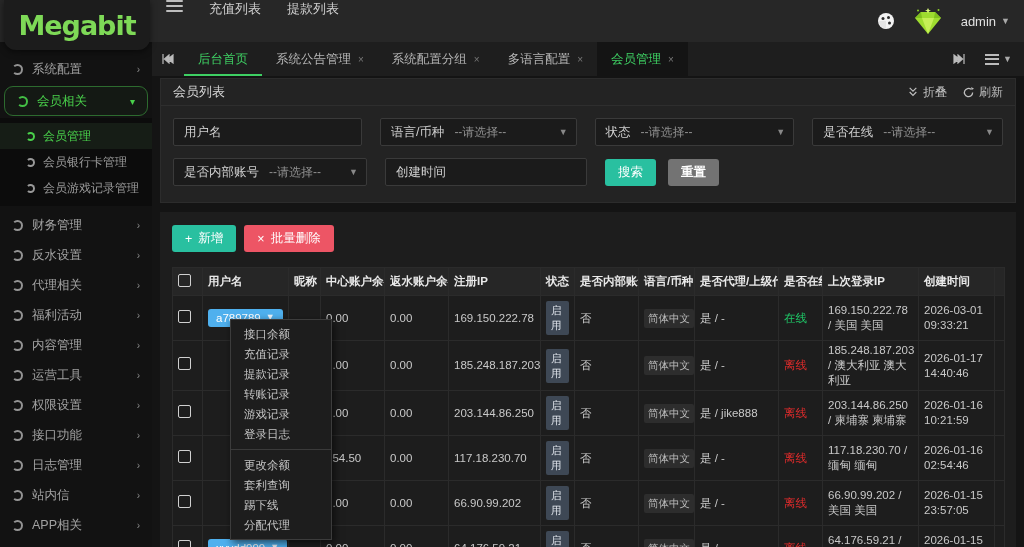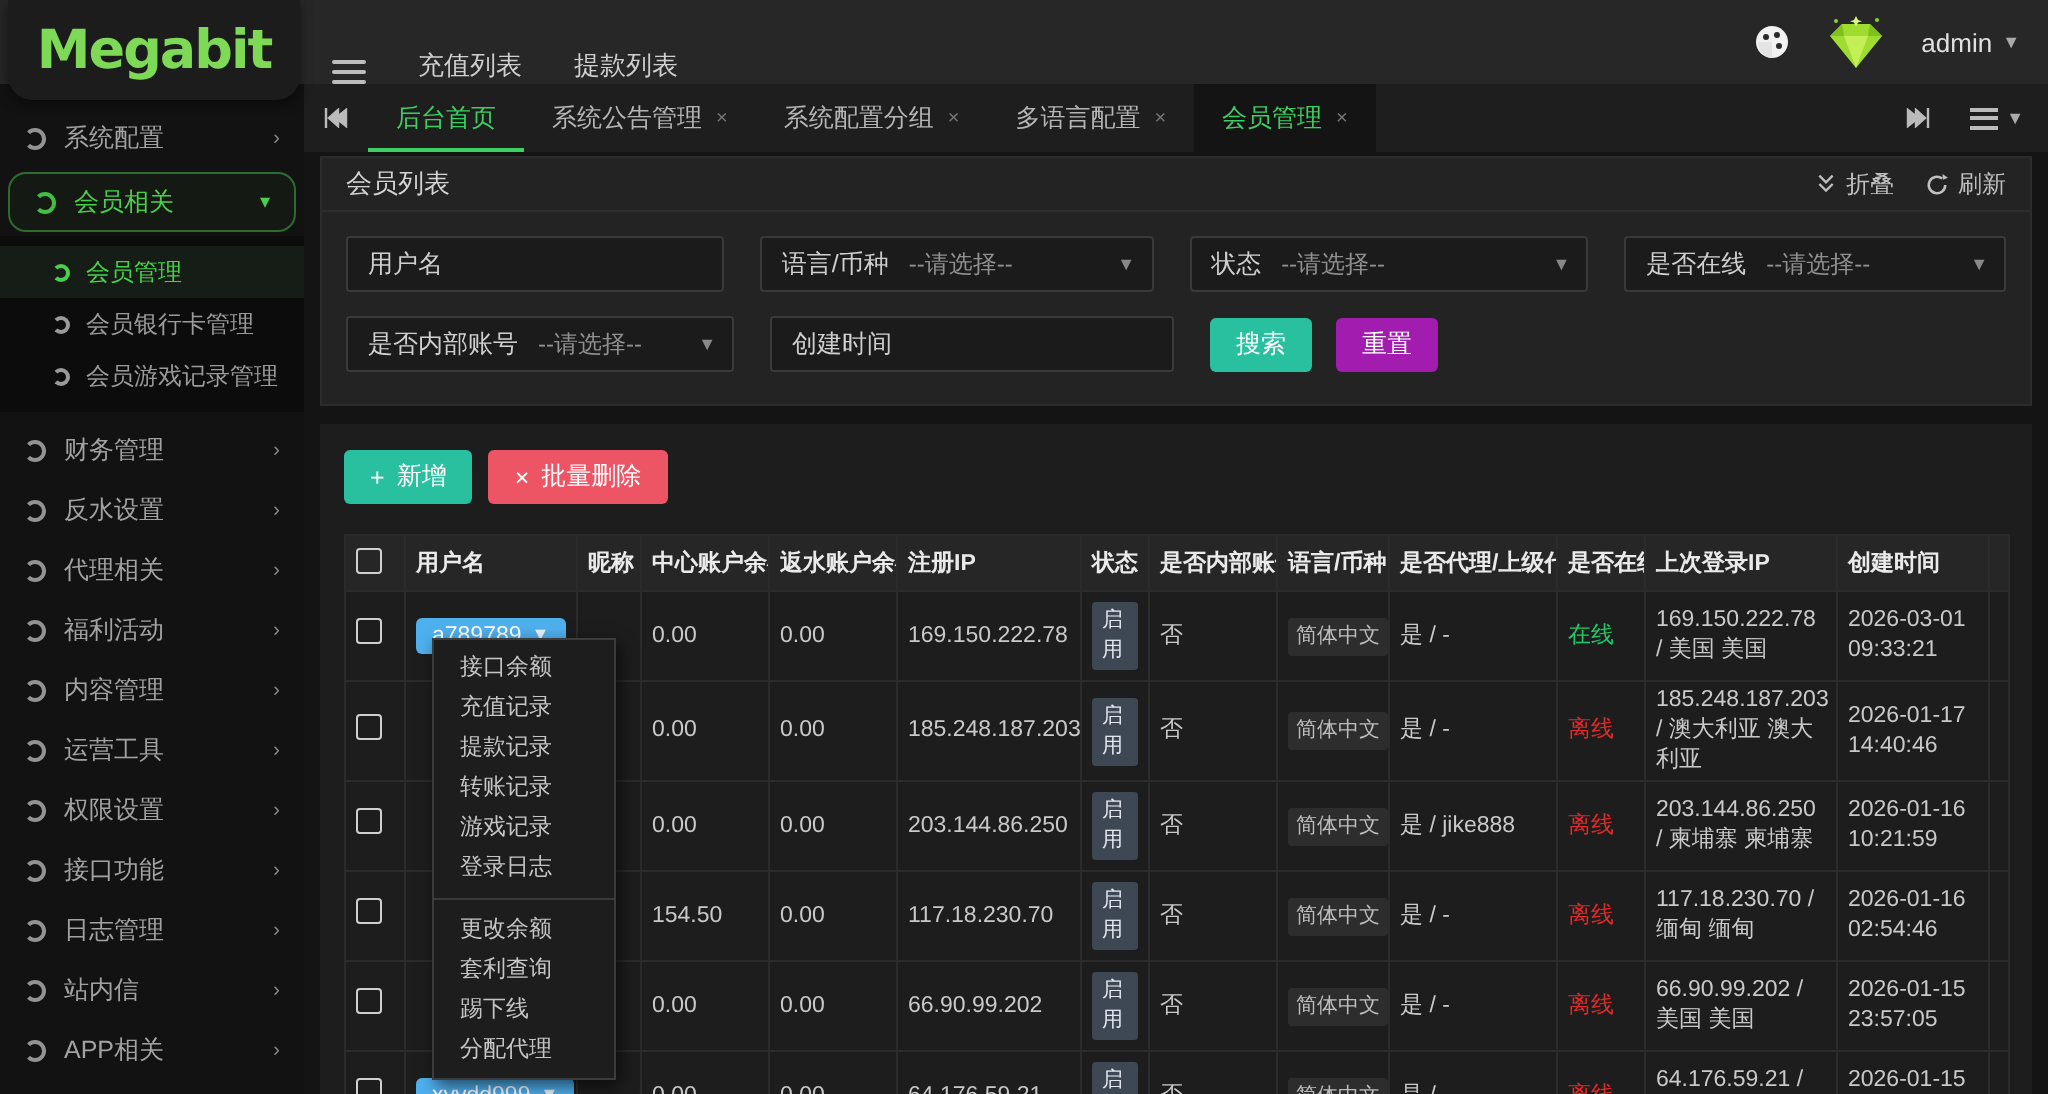--- a/index.html
+++ b/index.html
@@ -9,21 +9,21 @@
     background:#141414; color:#ccc;
     font-family:"Liberation Sans", sans-serif;
     font-size:13px;
   }
   
   .topbar { position:absolute; left:0; top:0; width:1024px; height:42px; background:#272727; z-index:20; }
   .logo-card { position:absolute; left:4px; top:0; width:146px; height:50px; background:#1c1c1c;
     border-radius:0 0 12px 12px; display:flex; align-items:center; justify-content:center; z-index:40;
     box-shadow:0 2px 6px rgba(0,0,0,.5); }
   .logo { color:#7ed957; font-weight:bold; font-size:27px; letter-spacing:-1px; font-family:"DejaVu Sans", sans-serif; }
-  .topnav { position:absolute; left:166px; top:0; height:42px; display:flex; align-items:flex-end; gap:26px; }
+  .topnav { position:absolute; left:166px; top:0; height:42px; display:flex; align-items:flex-start; gap:26px; }
   .hamburger { width:17px; display:flex; flex-direction:column; gap:3px; cursor:pointer; }
   .hamburger i { display:block; height:2px; background:#bdbdbd; border-radius:1px; }
   .topnav-item { color:#cfcfcf; font-size:13px; cursor:pointer; }
   .topbar-right { position:absolute; right:14px; top:0; height:42px; display:flex; align-items:center; gap:16px; }
   .admin-label { color:#e0e0e0; font-size:13px; display:flex; align-items:center; gap:5px; cursor:pointer; }
   .caret { font-size:9px; color:#aaa; }
   
   .sidebar { position:absolute; left:0; top:42px; bottom:0; width:152px; background:#121212; z-index:10; padding-top:12px; }
   .side-item { height:30px; display:flex; align-items:center; gap:9px; padding:0 12px; color:#a2a2a2;
     font-size:12.5px; cursor:pointer; white-space:nowrap; }
@@ -61,40 +61,40 @@
   .filter-row:last-child { margin-bottom:2px; }
   .input-group { display:flex; align-items:center; height:28px; border:1px solid #3a3a3a; background:#1b1b1b; border-radius:2px; position:relative; }
   .ig-label { padding:0 10px; font-size:12.5px; color:#cfcfcf; white-space:nowrap; }
   .ig-control { flex:1; height:100%; display:flex; align-items:center; color:#8f8f8f; font-size:12px; padding-right:20px; position:relative; }
   .ig-control .sel-caret { position:absolute; right:8px; font-size:9px; color:#888; }
   .ig-input { background:transparent; border:none; outline:none; color:#ddd; width:100%; height:100%; font-size:12px; }
   .w1 { width:194px; } .w2 { width:202px; } .w3 { width:205px; } .w4 { width:196px; }
   .btn { height:27px; border:none; border-radius:3px; font-size:12.5px; color:#fff; padding:0 13px; cursor:pointer;
     display:inline-flex; align-items:center; gap:6px; font-family:inherit; }
   .btn-search { background:#29c0a0; }
-  .btn-reset { background:#a21caf; margin-left:-6px; }
+  .btn-reset { background:#737373; margin-left:-6px;font-weight:bold; }
   .btn-add { background:#29c0a0; }
   .btn-danger { background:#ed5565; }
   
   .table-panel { margin-top:9px; padding:11px 12px; border:none; background:#1d1d1d; min-height:330px; }
   .toolbar { display:flex; gap:8px; margin:2px 0 15px; }
   table { width:832px; border-collapse:collapse; table-layout:fixed; }
   th, td { border:1px solid #2b2b2b; padding:2px 5px; text-align:left; overflow:hidden; }
   th { background:#262626; color:#eaeaea; font-size:11.5px; font-weight:bold; height:28px; white-space:nowrap; }
   td { color:#c9c9c9; font-size:11.5px; height:45px; line-height:15px; }
   .cb { width:13px; height:13px; border:1px solid #d0d0d0; border-radius:2px; display:inline-block; background:transparent; cursor:pointer; }
   .user-btn { background:#4fb0ee; color:#fff; font-size:11.5px; border:none; border-radius:3px; padding:3px 8px;
     display:inline-flex; align-items:flex-start; gap:5px; cursor:pointer; font-family:inherit; white-space:nowrap; }
   .user-btn .caret { color:#eaf4fc; }
   .badge { background:#3e4855; color:#e2e7ee; font-size:10.5px; padding:2px 5px; border-radius:2px; display:inline-block; }
   .lang-badge { background:#2d2d2d; color:#bdbdbd; font-size:10.5px; padding:2px 4px; border-radius:2px; display:inline-block; white-space:nowrap; }
   .online  { color:#1fc968; }
   .offline { color:#e02b2b; }
   
-  .ctx-menu { position:absolute; left:216px; top:319px; width:92px; background:#1d1d1d; border:1px solid #3c3c3c;
+  .ctx-menu { position:absolute; left:230px; top:319px; width:102px; background:#1d1d1d; border:1px solid #3c3c3c;
     z-index:60; padding:4px 0; box-shadow:2px 3px 8px rgba(0,0,0,.6); }
   .ctx-item { padding:2.5px 13px; font-size:11.5px; color:#c5c5c5; line-height:15px; cursor:pointer; white-space:nowrap; }
   .ctx-divider { border-top:1px solid #3a3a3a; margin:5px 0; }
   svg { flex:none; }
 </style>
 </head>
 <body>
 
 <header class="topbar">
   <div class="topnav">

